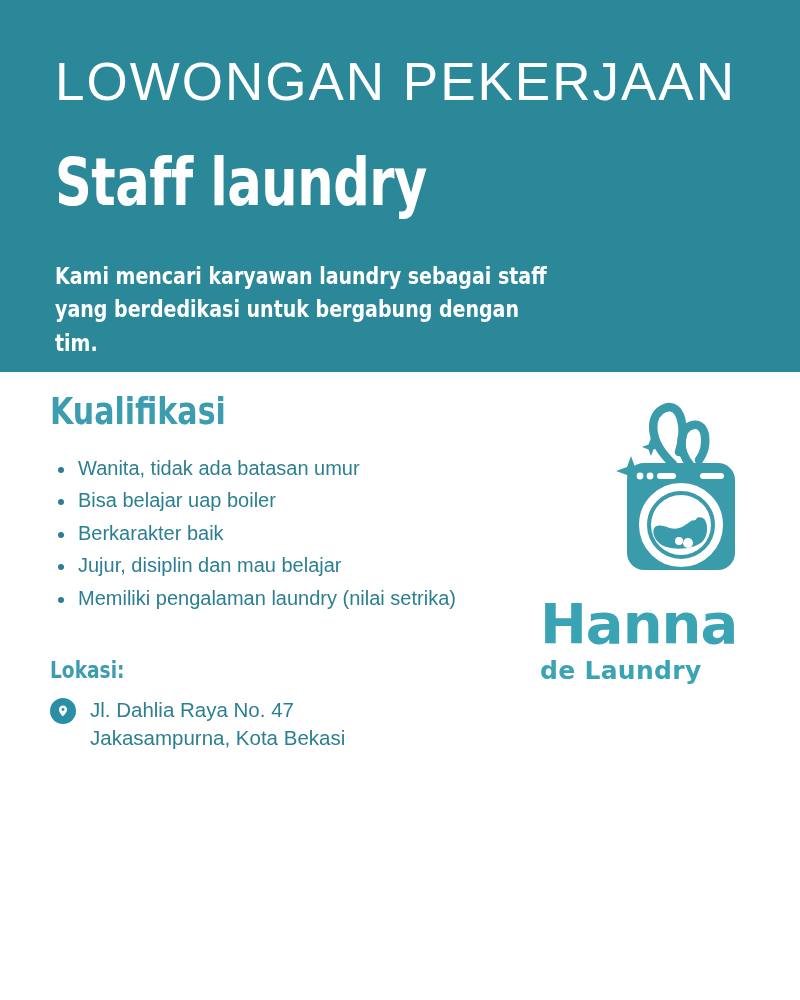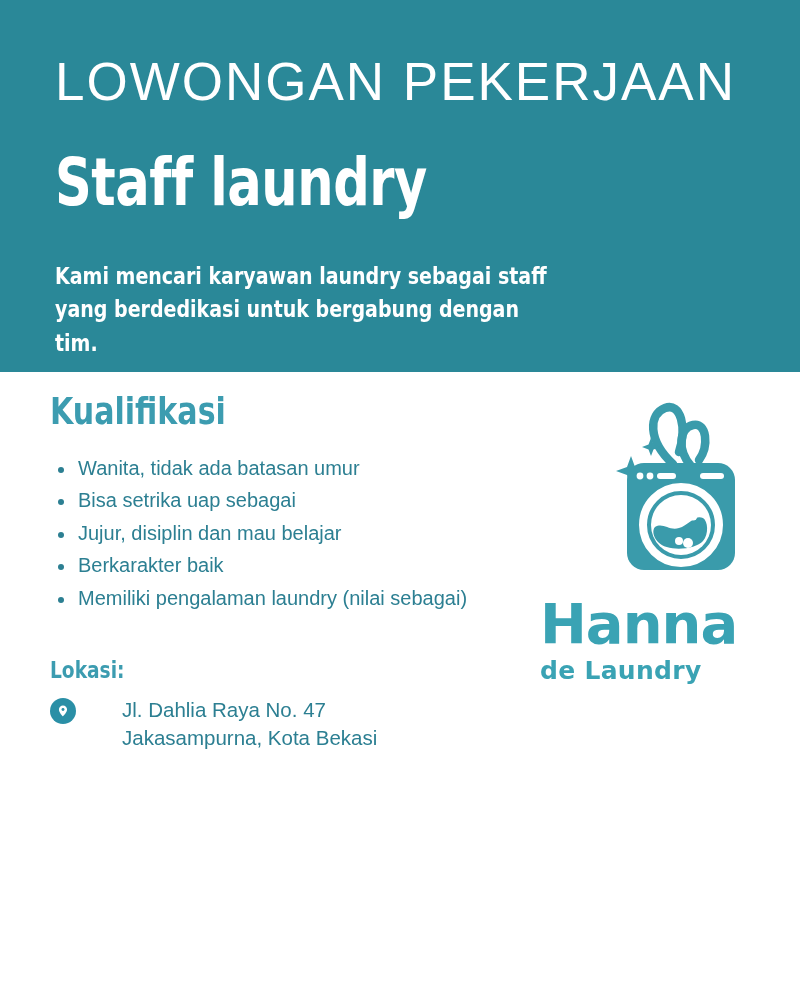--- a/index.html
+++ b/index.html
@@ -135,21 +135,20 @@
     transform-origin: left center;
   }
 
   .lokasi-block { margin-top: 46px; }
   .email-block { margin-top: 38px; }
 
   .icon-row {
     display: flex;
     align-items: flex-start;
     margin-top: 14px;
-    gap: 32px;
   }
   .icon-circle {
     flex: 0 0 auto;
     width: 26px;
     height: 26px;
     border-radius: 50%;
     background: #2a8fa6;
     display: flex;
     align-items: center;
     justify-content: center;
@@ -214,24 +213,24 @@
   </div>
 
   <div class="body-area">
 
     <div class="left-col">
 
       <div class="section-title">Kualifikasi</div>
 
       <ul class="quals">
         <li>Wanita, tidak ada batasan umur</li>
-        <li>Bisa setrika uap sebagai</li>
+        <li>Bisa belajar uap boiler</li>
+        <li>Berkarakter baik</li>
         <li>Jujur, disiplin dan mau belajar</li>
-        <li>Berkarakter baik</li>
-        <li>Memiliki pengalaman laundry (nilai sebagai)</li>
+        <li>Memiliki pengalaman laundry (nilai setrika)</li>
       </ul>
 
       <div class="lokasi-block">
         <div class="block-heading">Lokasi:</div>
         <div class="icon-row">
           <span class="icon-circle">
             <svg width="14" height="14" viewBox="0 0 24 24" aria-hidden="true">
               <path d="M12 2.5c-3.9 0-7 3.05-7 6.85 0 4.9 6.2 11.4 6.45 11.65.15.15.4.15.55 0C12.3 20.75 19 14.25 19 9.35 19 5.55 15.9 2.5 12 2.5z" fill="#ffffff"></path>
               <circle cx="12" cy="9.3" r="2.5" fill="#2a8fa6"></circle>
             </svg>

